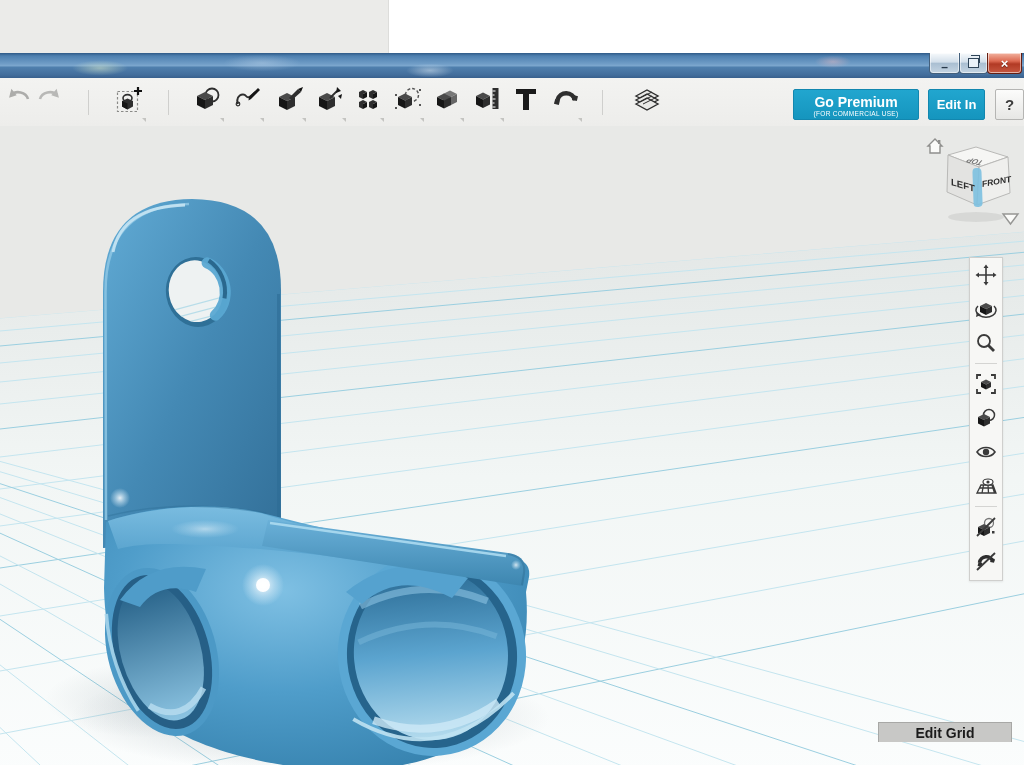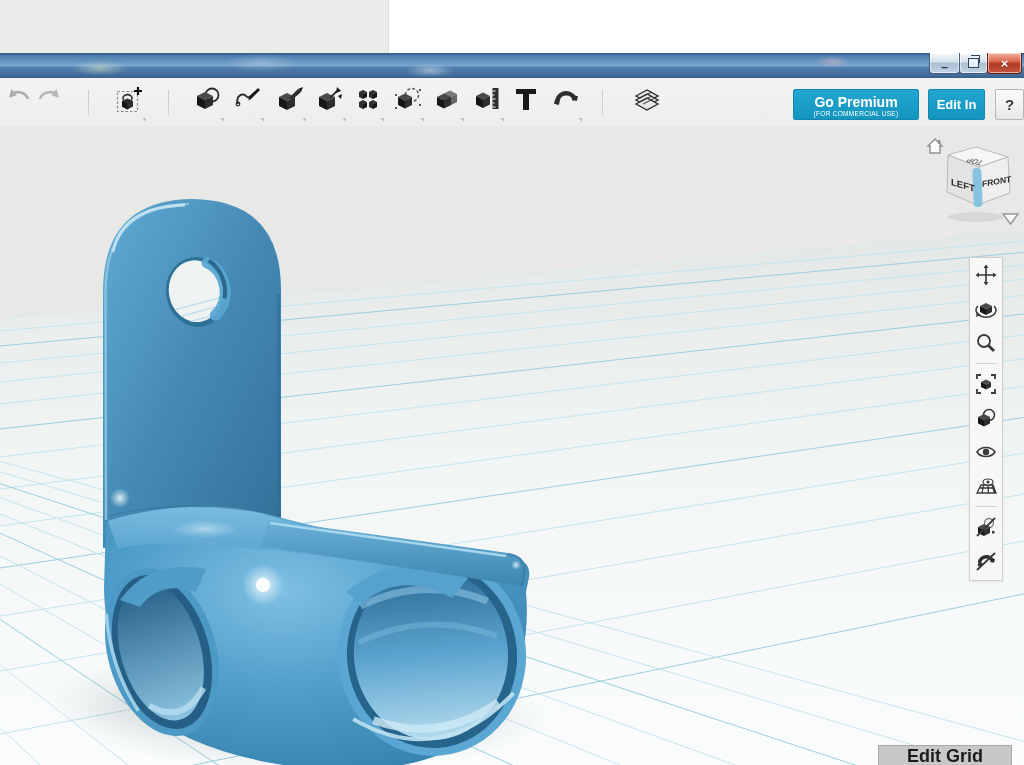--- a/index.html
+++ b/index.html
@@ -72,23 +72,23 @@
 
   
   .navbar{position:absolute;left:969px;top:131px;width:34px;height:324px;
       background:#f7f7f5;border:1px solid #cfcfcd;box-shadow:0 1px 2px rgba(0,0,0,.08);
       display:flex;flex-direction:column;align-items:center;box-sizing:border-box;}
   .nav-btn{width:32px;height:34px;border:none;background:transparent;padding:0;cursor:pointer;
       display:flex;align-items:center;justify-content:center;}
   .nav-sep{width:22px;height:1px;background:#d4d4d2;margin:3px 0;}
 
   
-  .editgrid-btn{position:absolute;left:878px;top:619px;width:134px;height:20px;
+  .editgrid-btn{position:absolute;left:878px;top:596px;width:134px;height:20px;
       background:#c8c8c6;border:1px solid #a8a8a6;border-bottom:none;cursor:pointer;
-      font-size:18px;font-weight:bold;color:#1b1b1b;line-height:18px;text-align:center;padding:0;}
+      font-size:14px;font-weight:bold;color:#1b1b1b;line-height:18px;text-align:center;padding:0;}
 </style>
 </head>
 <body>
 
 <div class="top-strip">
   <div class="gray-block"></div>
 </div>
 
 <div class="titlebar">
   <div class="blobs"></div>

